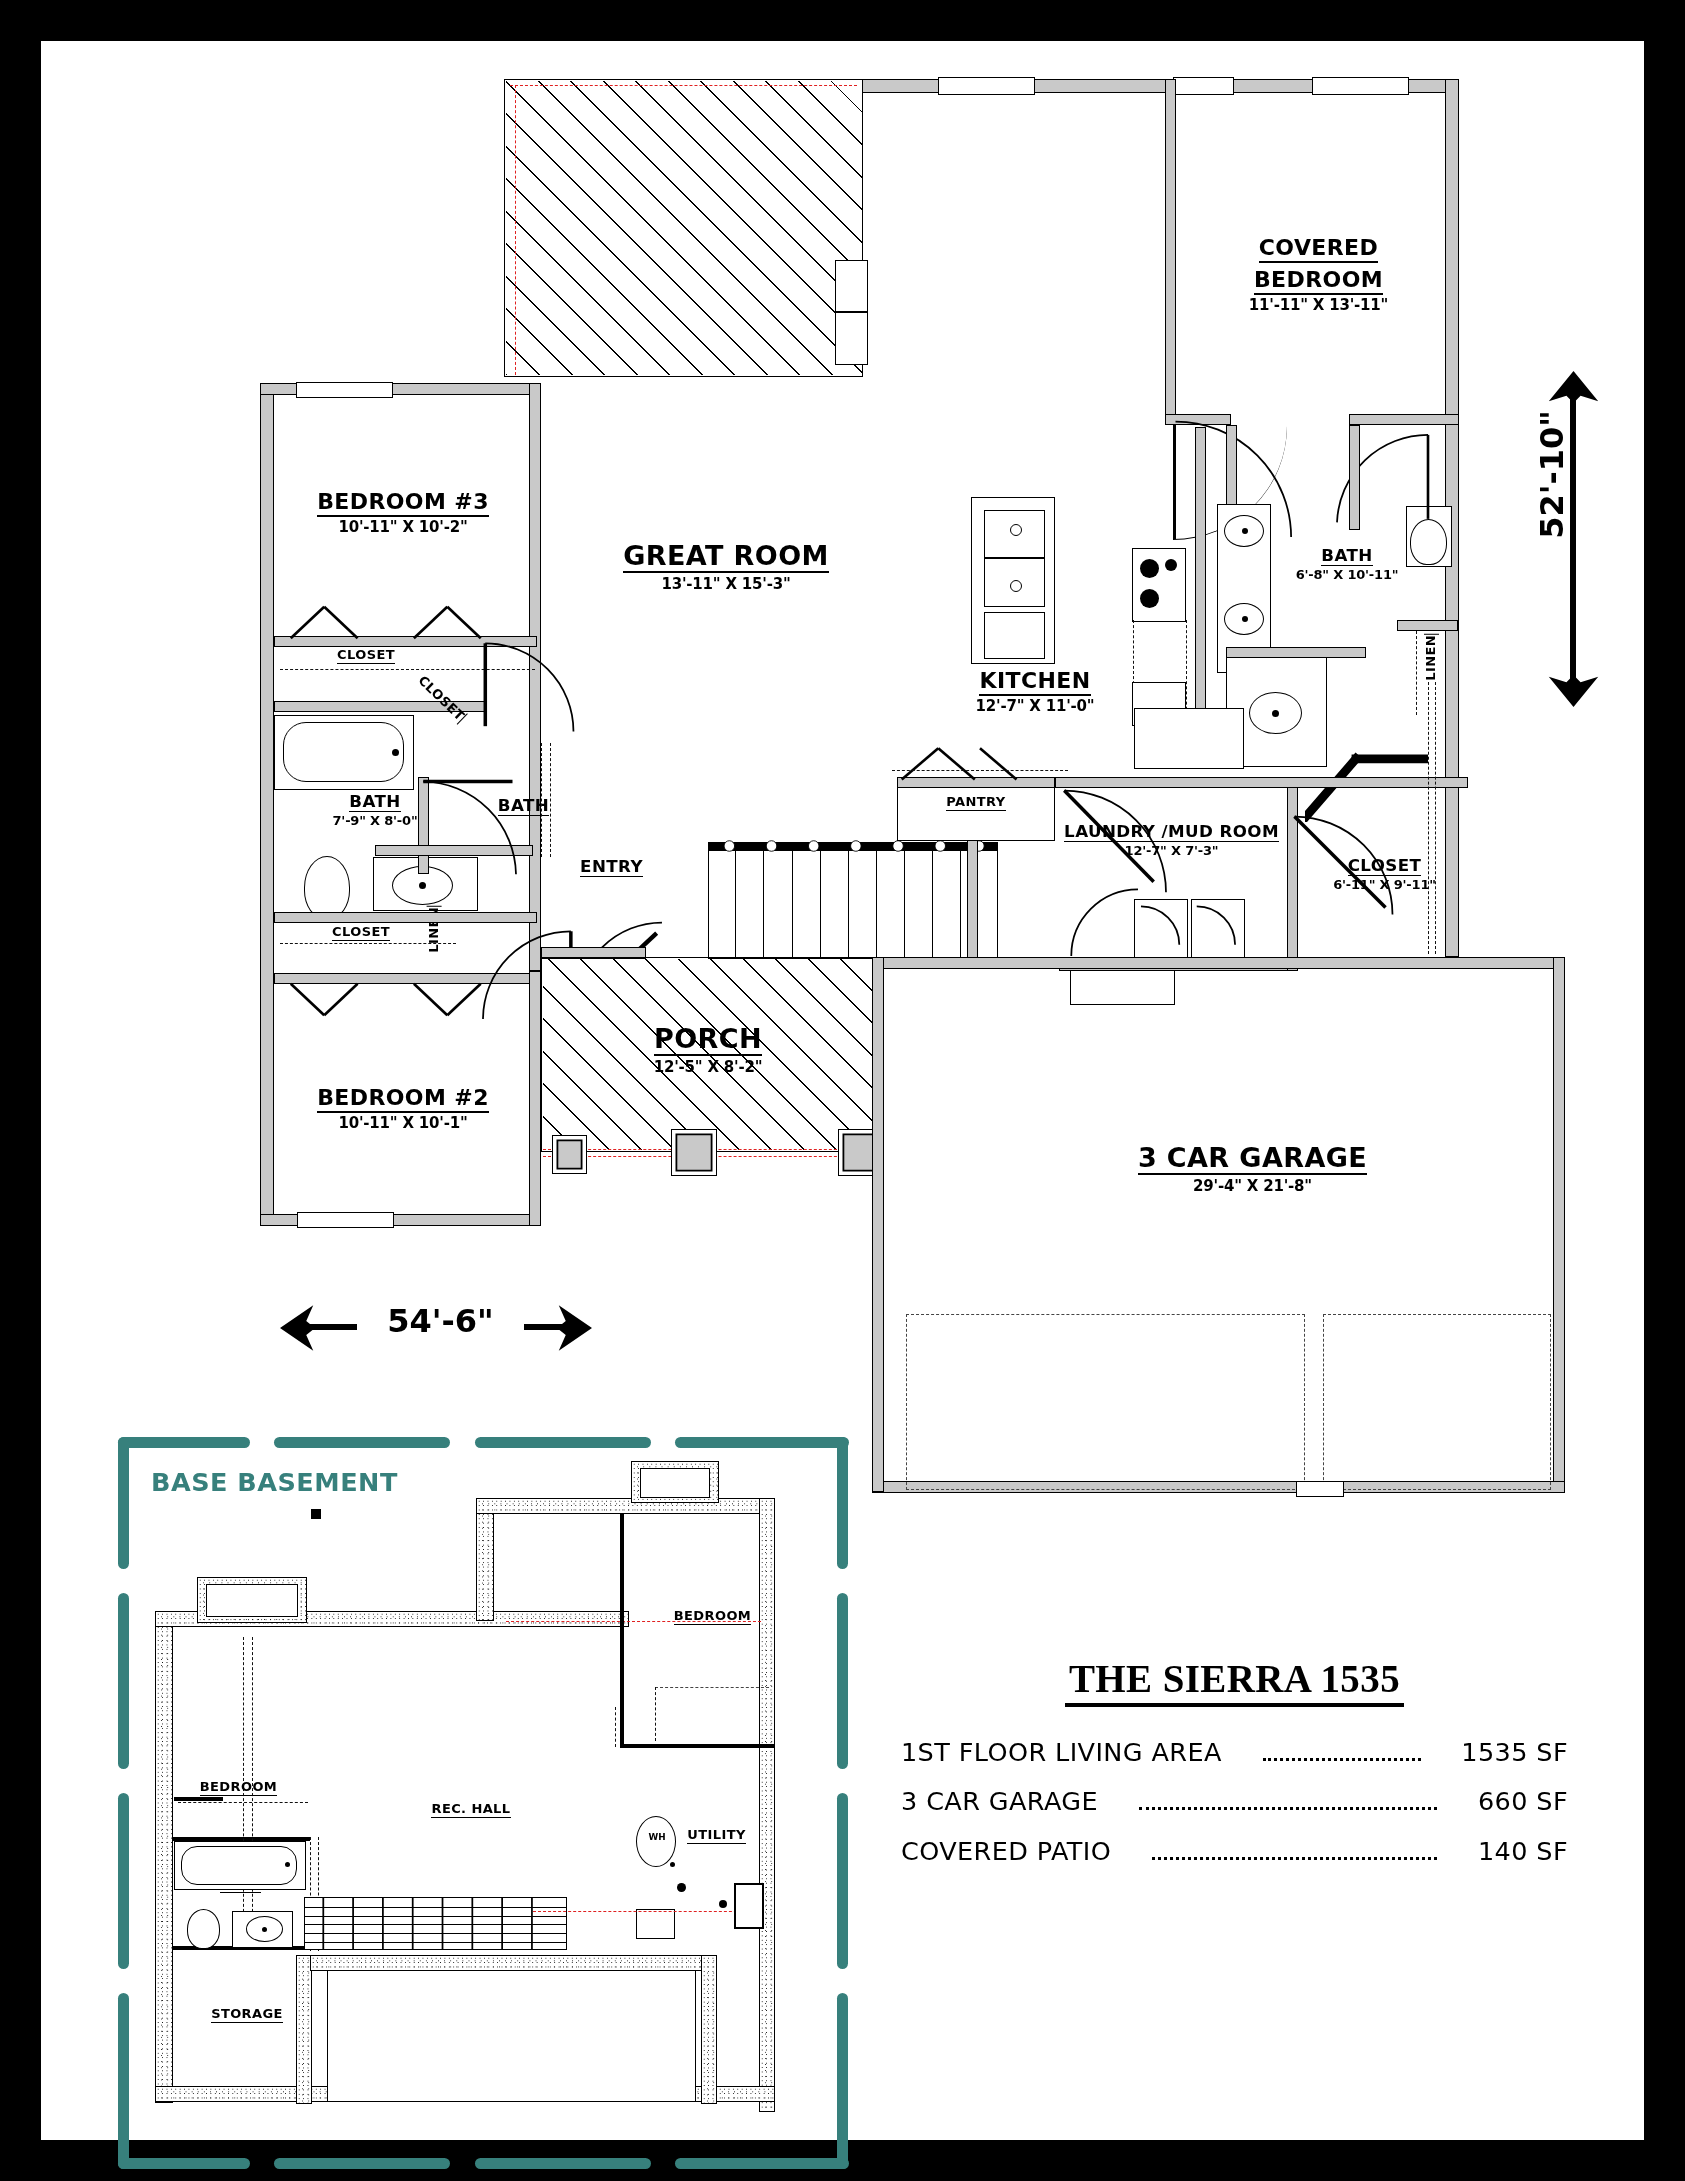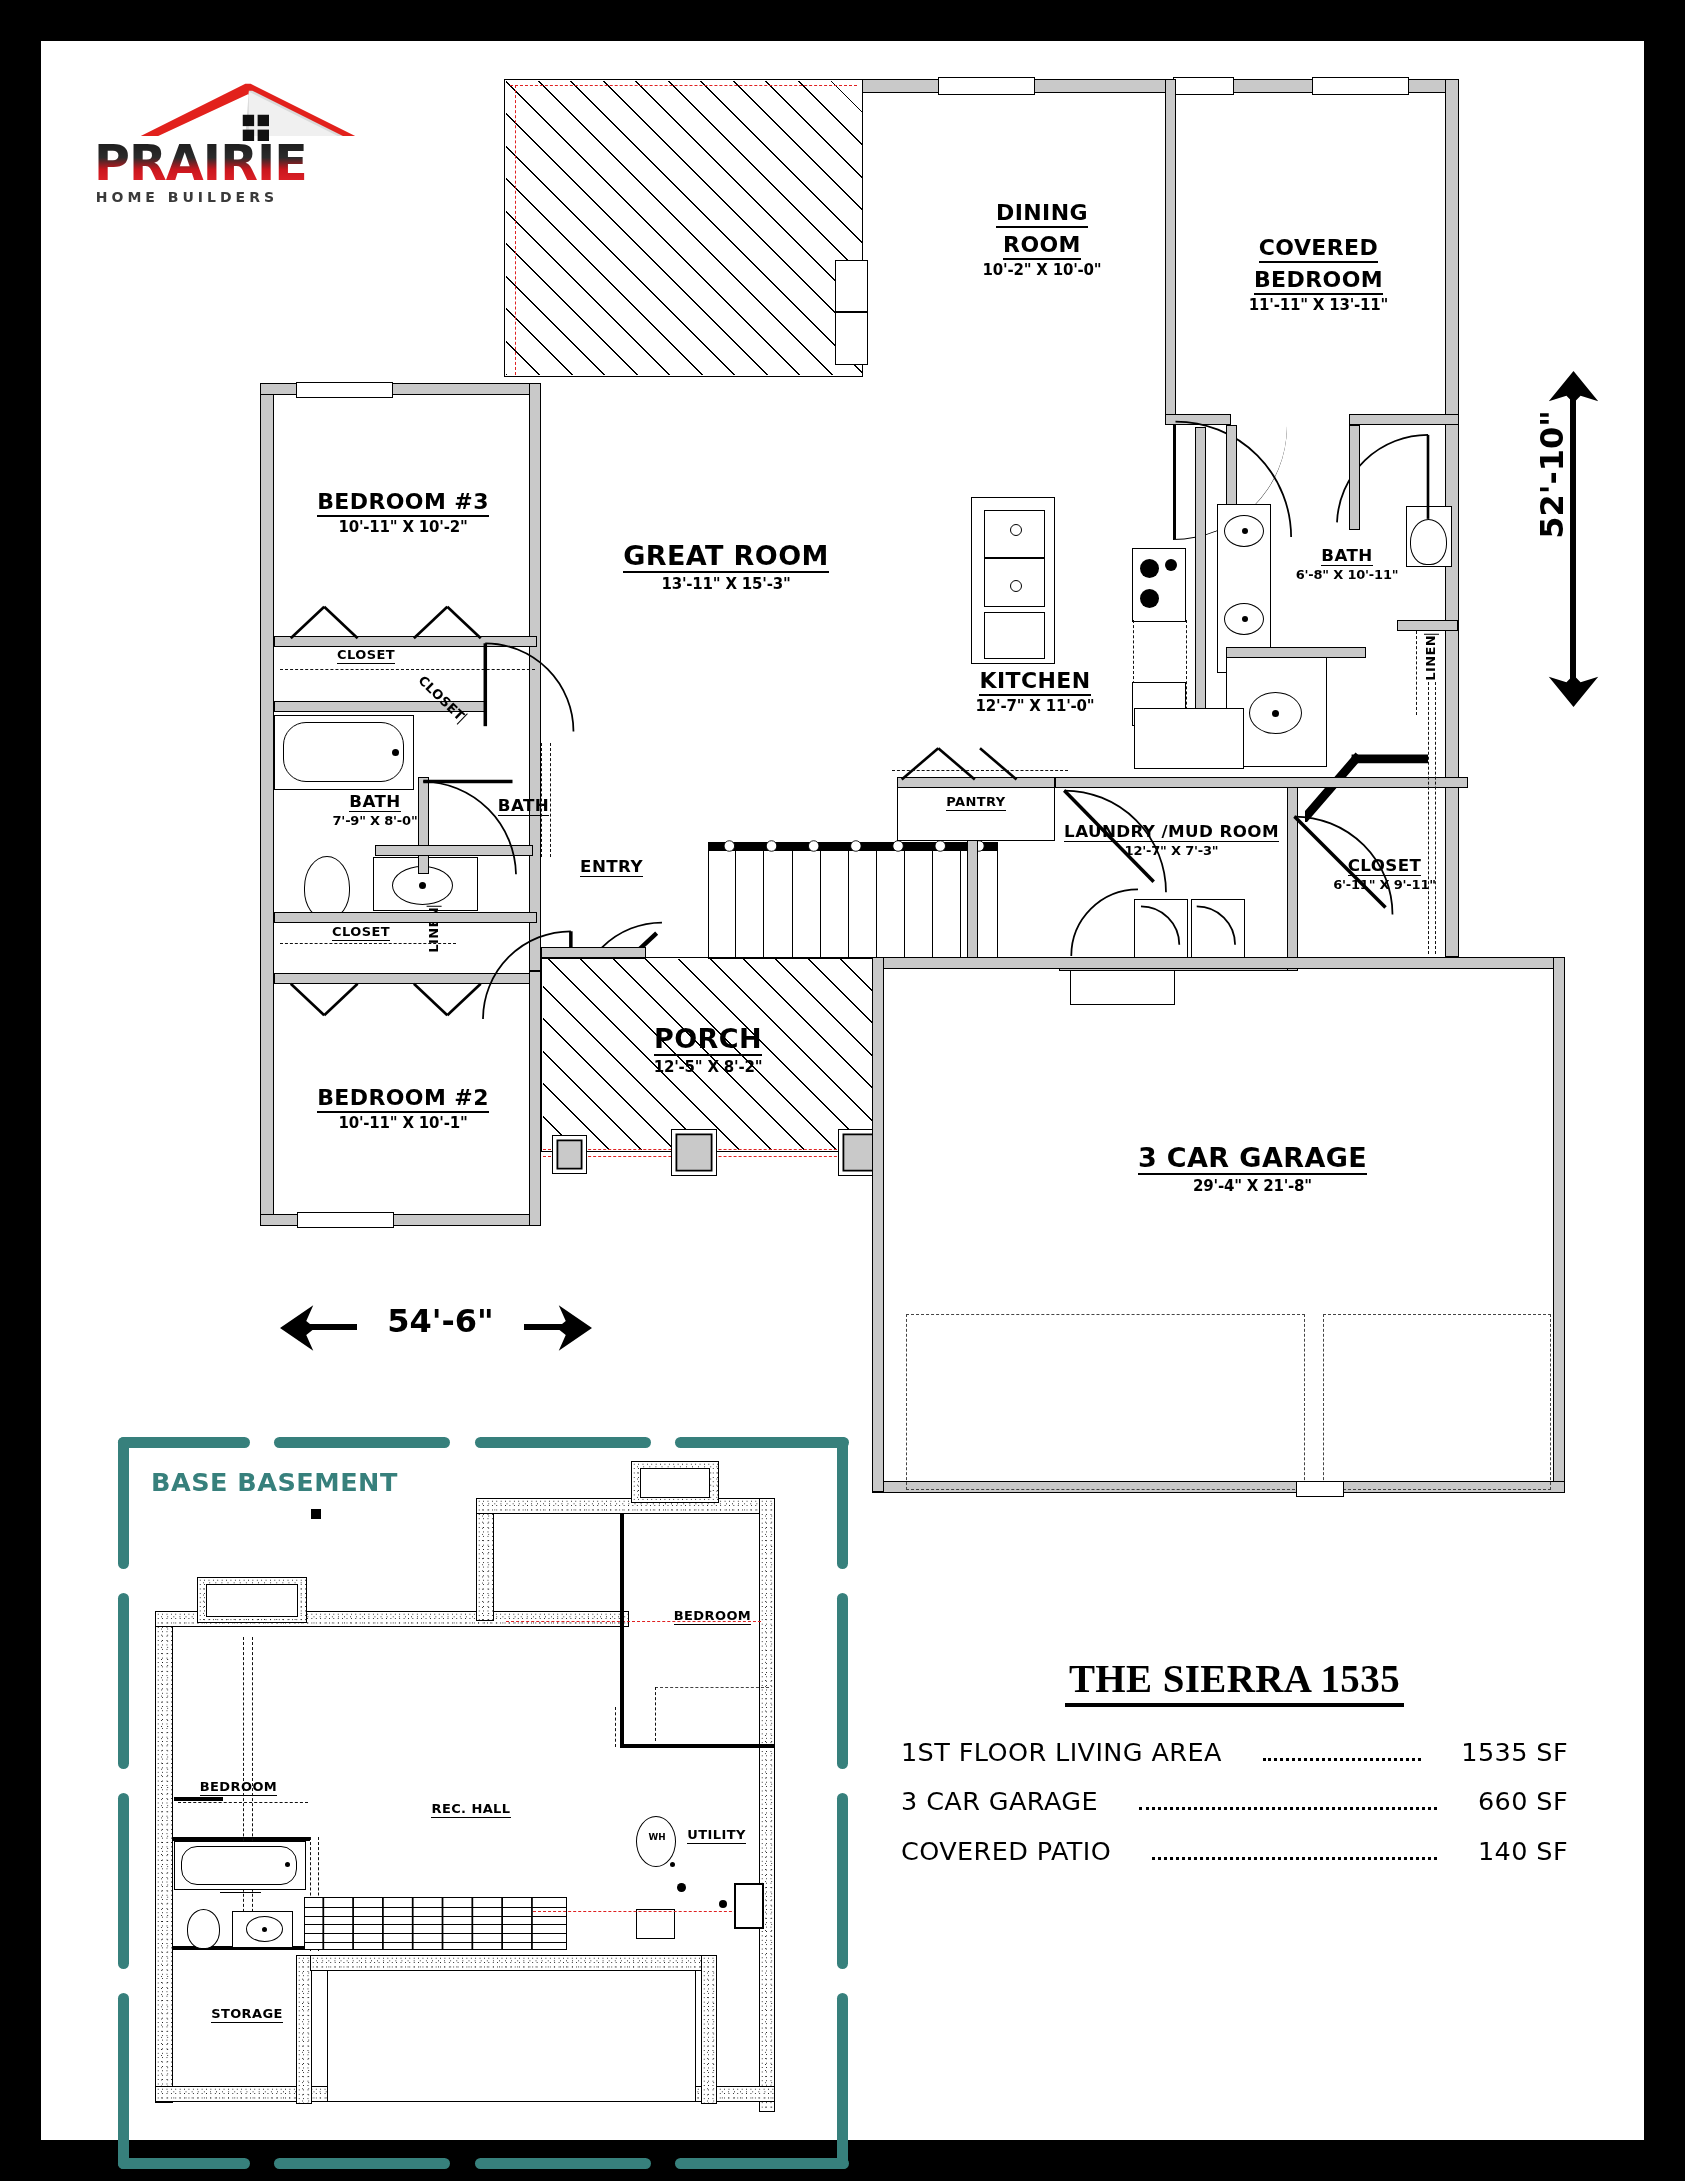--- a/index.html
+++ b/index.html
@@ -121,60 +121,39 @@
   .post{position:absolute;background:#c9c9c9;border:1.8px solid #000;box-sizing:border-box;
         box-shadow:inset 0 0 0 3.5px #fff, inset 0 0 0 5.3px #000;}
   .vert{writing-mode:vertical-rl;transform:rotate(180deg);}
 </style>
 </head>
 <body>
 
 <div id="sheet">
 <div id="paper">
 
-  <div id="logo">
-
-    <svg width="263" height="61" style="position:absolute;left:46px;top:-3.5px;" viewBox="0 0 300 70">
-      <polygon points="0,62 120,2 126,2 246,62 226,62 123,14 20,62" fill="#e2211c"></polygon>
-      <polygon points="124,10 128,10 232,62 120,62" fill="#d9d9d9"></polygon>
-      <polygon points="124,12 126,12 226,62 124,62" fill="#f0f0f0"></polygon>
-    </svg>
-    <svg width="35" height="35" style="position:absolute;left:147px;top:28px;" viewBox="0 0 40 40">
-      <rect x="2" y="2" width="13" height="13" fill="#111"></rect>
-      <rect x="19" y="2" width="13" height="13" fill="#111"></rect>
-      <rect x="2" y="19" width="13" height="13" fill="#111"></rect>
-      <rect x="19" y="19" width="13" height="13" fill="#111"></rect>
-    </svg>
-    <div class="logo-word">PRAIRIE</div>
-    <div class="logo-sub">HOME BUILDERS</div>
-  </div>
 
   <div class="hatch" style="left:465px;top:40px;width:356px;height:294px;"></div>
   <div style="position:absolute;left:463px;top:38px;width:359px;height:298px;border:1.8px solid #000;box-sizing:border-box;"></div>
   <div class="redline" style="left:469px;top:44px;width:347px;"></div>
   <div class="redv" style="left:474px;top:44px;height:290px;"></div>
 
   <div class="wt" style="left:794px;top:219px;width:33px;height:105px;"></div>
   <div class="thin" style="left:794px;top:270px;width:33px;height:1.8px;"></div>
 
   <div class="w" style="left:821px;top:38px;width:597px;height:14px;"></div>
 
   <div class="wt" style="left:897px;top:36px;width:97px;height:17.6px;"></div>
   <div class="wt" style="left:1132px;top:36px;width:61px;height:17.6px;"></div>
   <div class="wt" style="left:1271px;top:36px;width:97px;height:17.6px;"></div>
 
   <div class="w" style="left:1404px;top:38px;width:14px;height:878px;"></div>
 
   <div class="w" style="left:1124px;top:38px;width:10.5px;height:342px;"></div>
 
-  <div class="rm mid" style="left:878px;top:160px;width:246px;">
-    <div><span class="rname">DINING</span></div>
-    <div style="margin-top:5.3px;"><span class="rname">ROOM</span></div>
-    <div class="rdim">10'-2" X 10'-0"</div>
-  </div>
 
   <div class="rm mid" style="left:1150px;top:195px;width:255px;">
     <div><span class="rname">COVERED</span></div>
     <div style="margin-top:5.3px;"><span class="rname">BEDROOM</span></div>
     <div class="rdim">11'-11" X 13'-11"</div>
   </div>
 
   <div class="w" style="left:1124px;top:373px;width:66px;height:10.5px;"></div>
   <div class="w" style="left:1308px;top:373px;width:110px;height:10.5px;"></div>
   <div class="door-arc" style="left:1132px;top:384px;width:114px;height:114px;border-top:none;border-left:none;border-right:none;border-bottom:1.8px solid #000;border-radius:0 0 114px 0;"></div>

